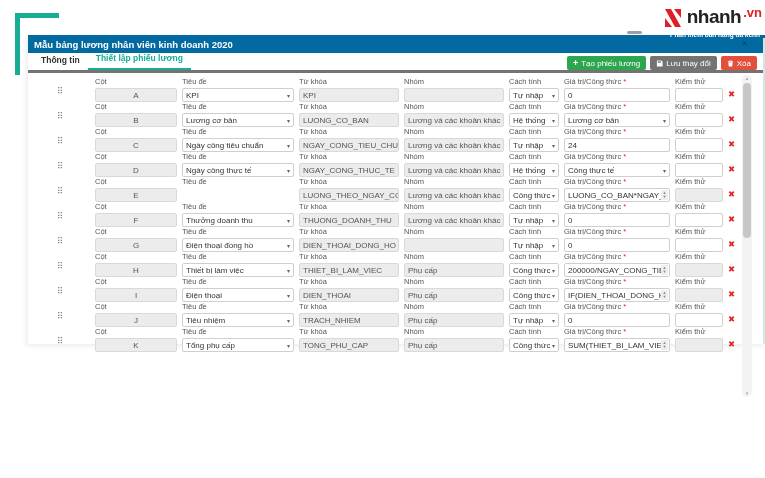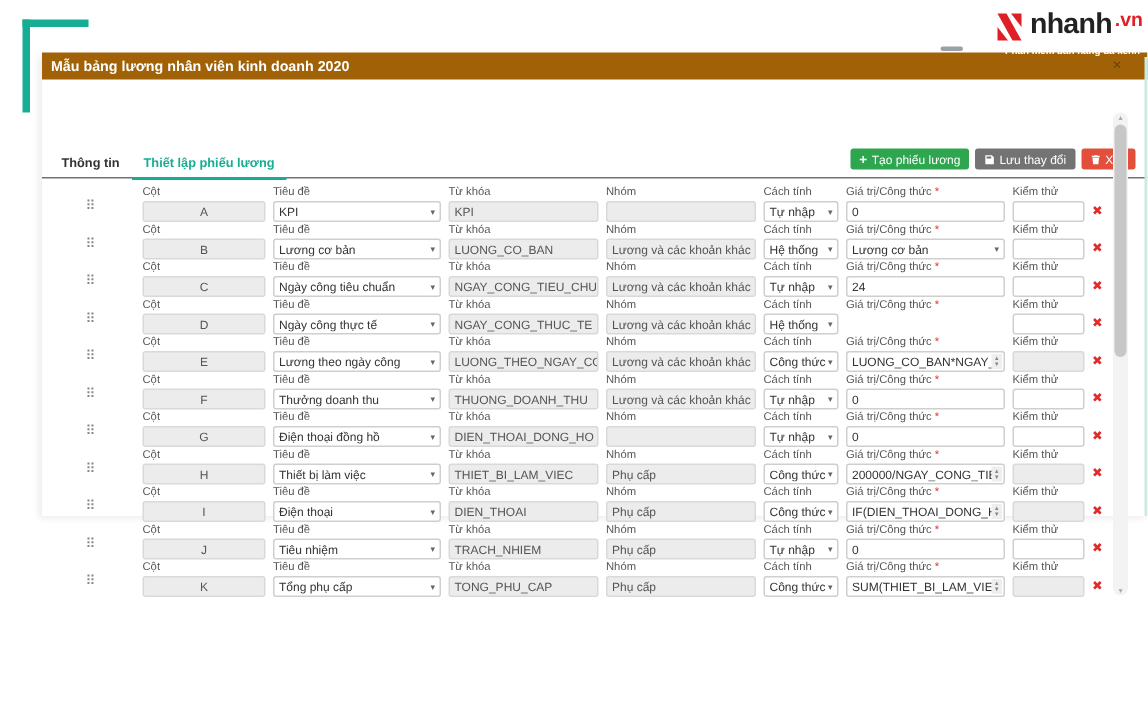--- a/index.html
+++ b/index.html
@@ -17,25 +17,25 @@
   .logo .word { font-size:19px; font-weight:bold; color:#222; letter-spacing:-0.5px; line-height:24px; }
   .logo .tld { font-size:13px; font-weight:bold; color:#e01e25; }
   .tagline { position:absolute; top:31px; right:5px; font-size:6.5px; font-weight:bold; color:#fff; z-index:6; }
   .logo-dash { position:absolute; top:31px; right:123px; width:15px; height:3px; background:#9aa0a6; border-radius:2px; z-index:6; }
 
   
   .card { position:absolute; left:28px; top:35px; right:0; bottom:0; background:#fff;
           box-shadow:-2px 2px 5px rgba(0,0,0,0.08); }
   .right-edge { position:absolute; right:0; top:38px; bottom:0; width:2px; background:#c9ebe4; z-index:4; }
 
-  .card-header { height:18px; background:#a16207; display:flex; align-items:center; }
+  .card-header { height:18px; background:#0369a1; display:flex; align-items:center; }
   .card-title { padding-left:6px; font-size:9.5px; font-weight:bold; color:#fff; }
   .close-x { margin-left:auto; margin-right:17px; font-size:8px; color:rgba(0,0,0,0.35); cursor:pointer; line-height:18px; }
 
-  .tabbar { height:20px; display:flex; align-items:flex-start; border-bottom:1px solid #737373; padding-left:5px;margin-top:46px; }
+  .tabbar { height:20px; display:flex; align-items:flex-end; border-bottom:3px solid #737373; padding-left:5px; }
   .tab { font-size:8.5px; font-weight:bold; padding:0 8px; line-height:19px; cursor:pointer; }
   .tab.inactive { color:#333; }
   .tab.active { color:#17ad94; border-bottom:2px solid #17ad94; }
   .actions { margin-left:auto; display:flex; align-items:center; gap:4px; padding-right:8px; }
   .btn { height:14px; display:flex; align-items:center; gap:3px; padding:0 6px; border:none;
          border-radius:2px; font-size:8px; color:#fff; cursor:pointer; font-family:inherit; }
   .btn-green { background:#2ea64f; }
   .btn-blue { background:#737373; }
   .btn-red { background:#e2503c; }
   .btn .plus { font-size:9px; font-weight:bold; line-height:10px; }
@@ -264,40 +264,41 @@
     </span>
     <span class="fg">
       <label>Cách tính</label>
       <span class="field white">
         <span class="vtext">Hệ thống</span>
         <span class="caret">▾</span>
       </span>
     </span>
     <span class="fg">
       <label><span>Giá trị/Công thức</span> <span class="req">*</span></label>
+      <span class="field white">
+        <span class="vtext">Công thực tế</span>
+        <span class="caret">▾</span>
+
+      </span>
     </span>
     <span class="fg">
       <label>Kiểm thử</label>
       <span class="field white test"></span>
     </span>
     <span class="del">✖</span>
   </div>
 
   <div class="row">
     <span class="drag">⠿</span>
     <span class="fg">
       <label>Cột</label>
       <span class="field readonly center">E</span>
     </span>
     <span class="fg">
       <label>Tiêu đề</label>
-      <span class="field white">
-        <span class="vtext">Lương theo ngày công</span>
-        <span class="caret">▾</span>
-      </span>
     </span>
     <span class="fg">
       <label>Từ khóa</label>
       <span class="field readonly">LUONG_THEO_NGAY_CONG</span>
     </span>
     <span class="fg">
       <label>Nhóm</label>
       <span class="field readonly">Lương và các khoản khác</span>
     </span>
     <span class="fg">

